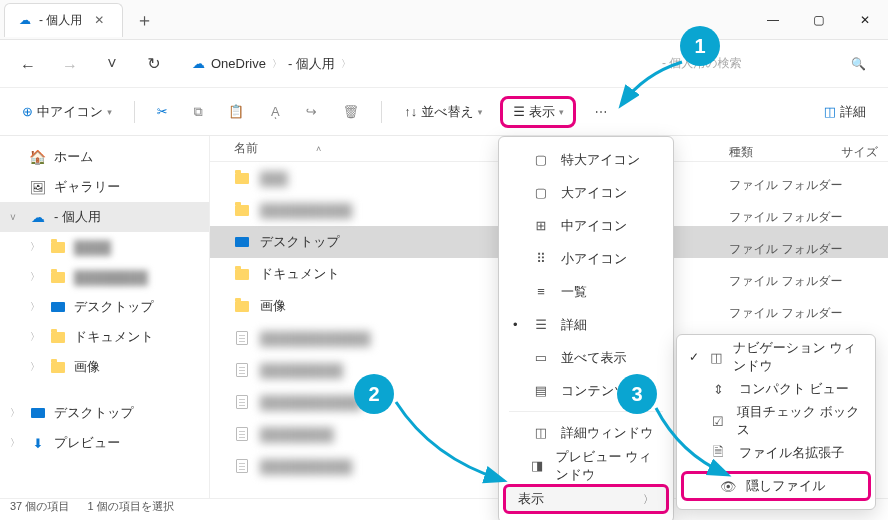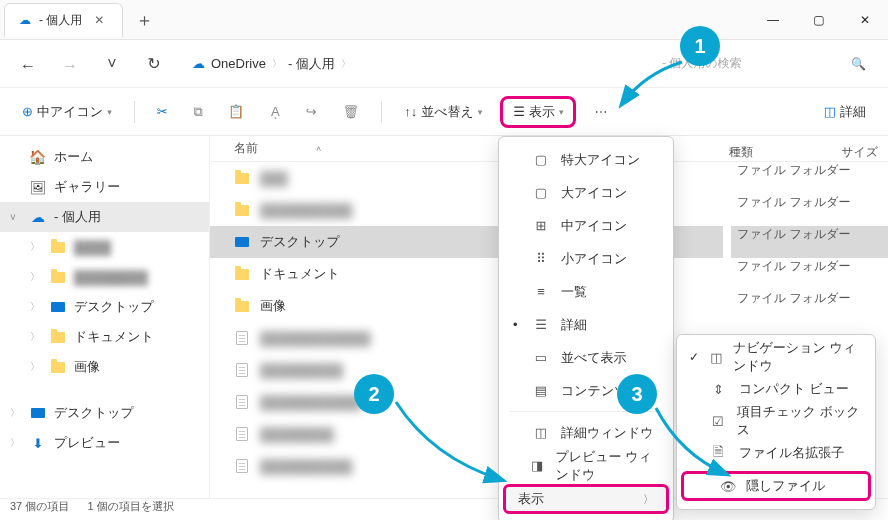--- a/index.html
+++ b/index.html
@@ -49,21 +49,21 @@
 .row { display: flex; align-items: center; height: 32px; font-size: 13px; color: #333; cursor: pointer; padding-left: 24px; gap: 10px; }
 .row.sel { background: #d9d9d9; }
 .row .ric { width: 16px; height: 16px; display: flex; align-items: center; justify-content: center; }
 .row .blur { filter: blur(4px); color: #aaa; }
 .doc-ic { width: 12px; height: 14px; border: 1px solid #bbb; border-radius: 1px; background: #fff; position: relative; }
 .doc-ic::before { content: ""; position: absolute; top: 3px; left: 2px; width: 6px; height: 1px; background: #ccc; box-shadow: 0 3px 0 #ccc, 0 6px 0 #ccc; }
 
 .type-col { position: absolute; right: 0; top: 0; width: 165px; background: #fff; }
 .type-header { display: flex; height: 26px; align-items: flex-end; border-bottom: 1px solid #eee; font-size: 12px; color: #555; }
 .type-header span:first-child { flex: 1; padding-left: 6px; }
-.type-row { height: 32px; display: flex; align-items: flex-start; padding-left: 6px; font-size: 12px; color: #555; margin-left: 8px; }
+.type-row { height: 32px; display: flex; align-items: flex-end; padding-left: 6px; font-size: 12px; color: #555; }
 .type-row.sel { background: #d9d9d9; }
 
 .dropdown { position: absolute; top: 136px; left: 498px; width: 176px; background: #fff; border: 1px solid #ccc; border-radius: 6px; box-shadow: 0 6px 20px rgba(0,0,0,0.15); padding: 6px 0; z-index: 10; }
 .dd-item { display: flex; align-items: center; height: 33px; padding: 0 14px; gap: 12px; font-size: 13px; color: #333; cursor: pointer; }
 .dd-item .bullet { width: 8px; color: #333; }
 .dd-item .dd-ic { width: 16px; display: flex; justify-content: center; color: #555; font-size: 13px; }
 .dd-item.highlight { border: 3px solid #e6007e; border-radius: 6px; margin: 2px 4px; height: 30px; justify-content: space-between; padding: 0 12px; background: #f5f5f5; }
 .dd-sep { height: 1px; background: #eee; margin: 4px 10px; }
 
 .submenu { position: absolute; top: 334px; left: 676px; width: 200px; background: #fff; border: 1px solid #ccc; border-radius: 6px; box-shadow: 0 6px 20px rgba(0,0,0,0.15); padding: 6px 0; z-index: 11; }

